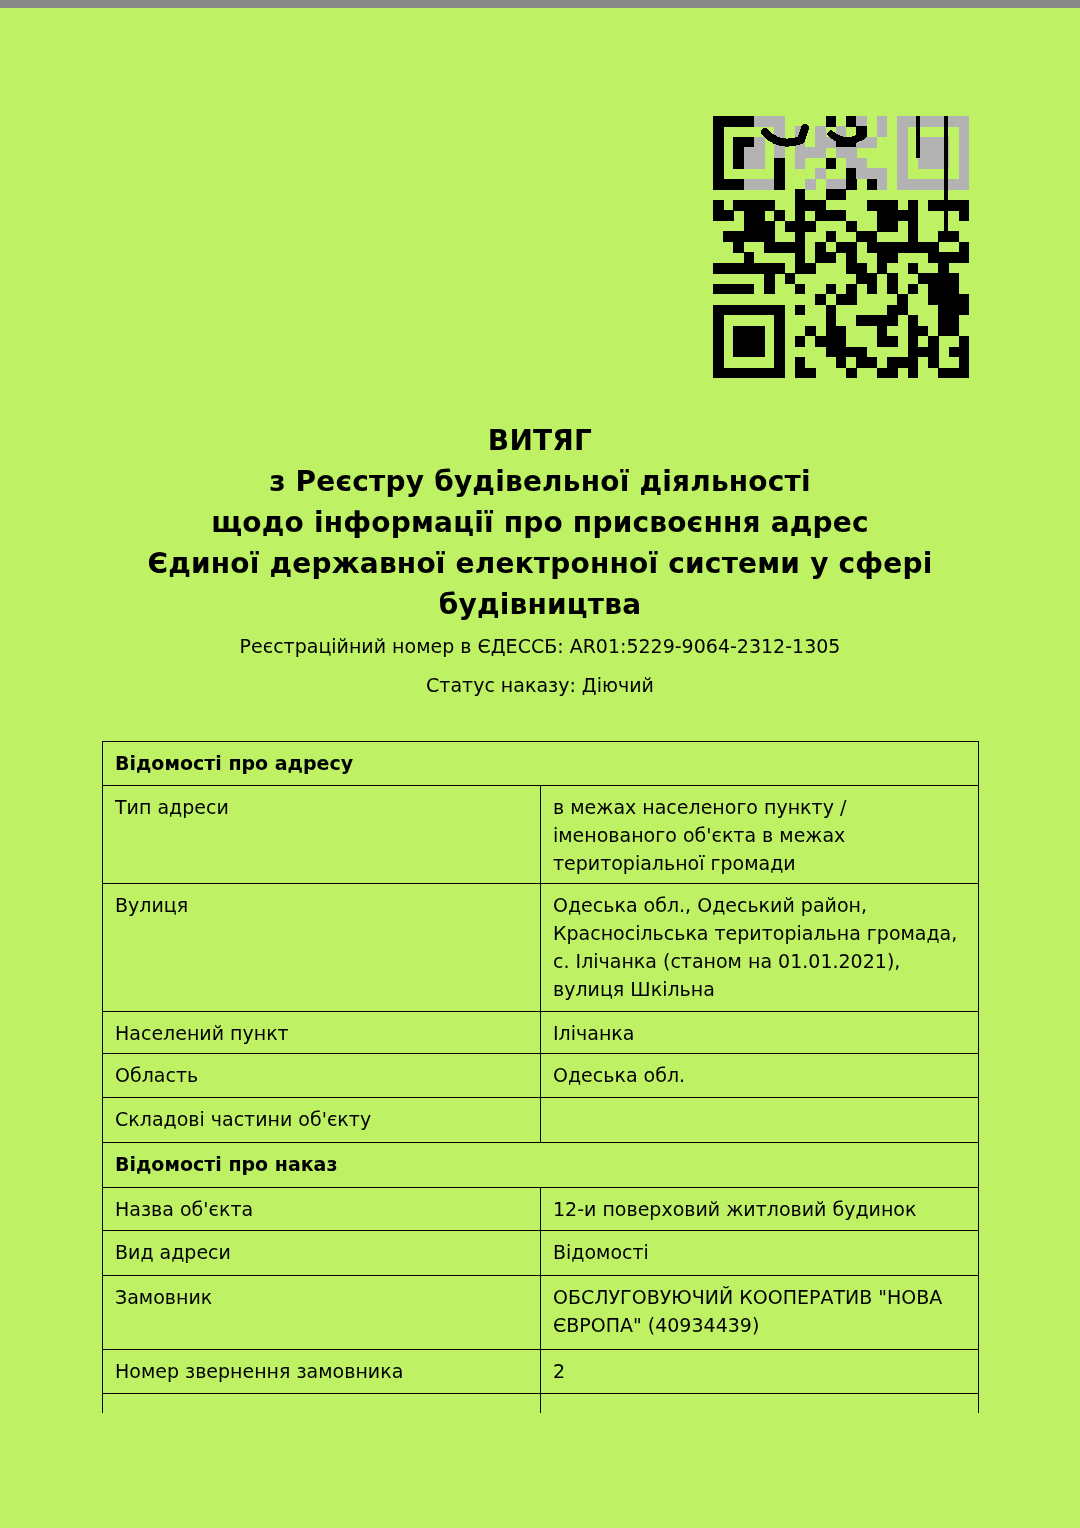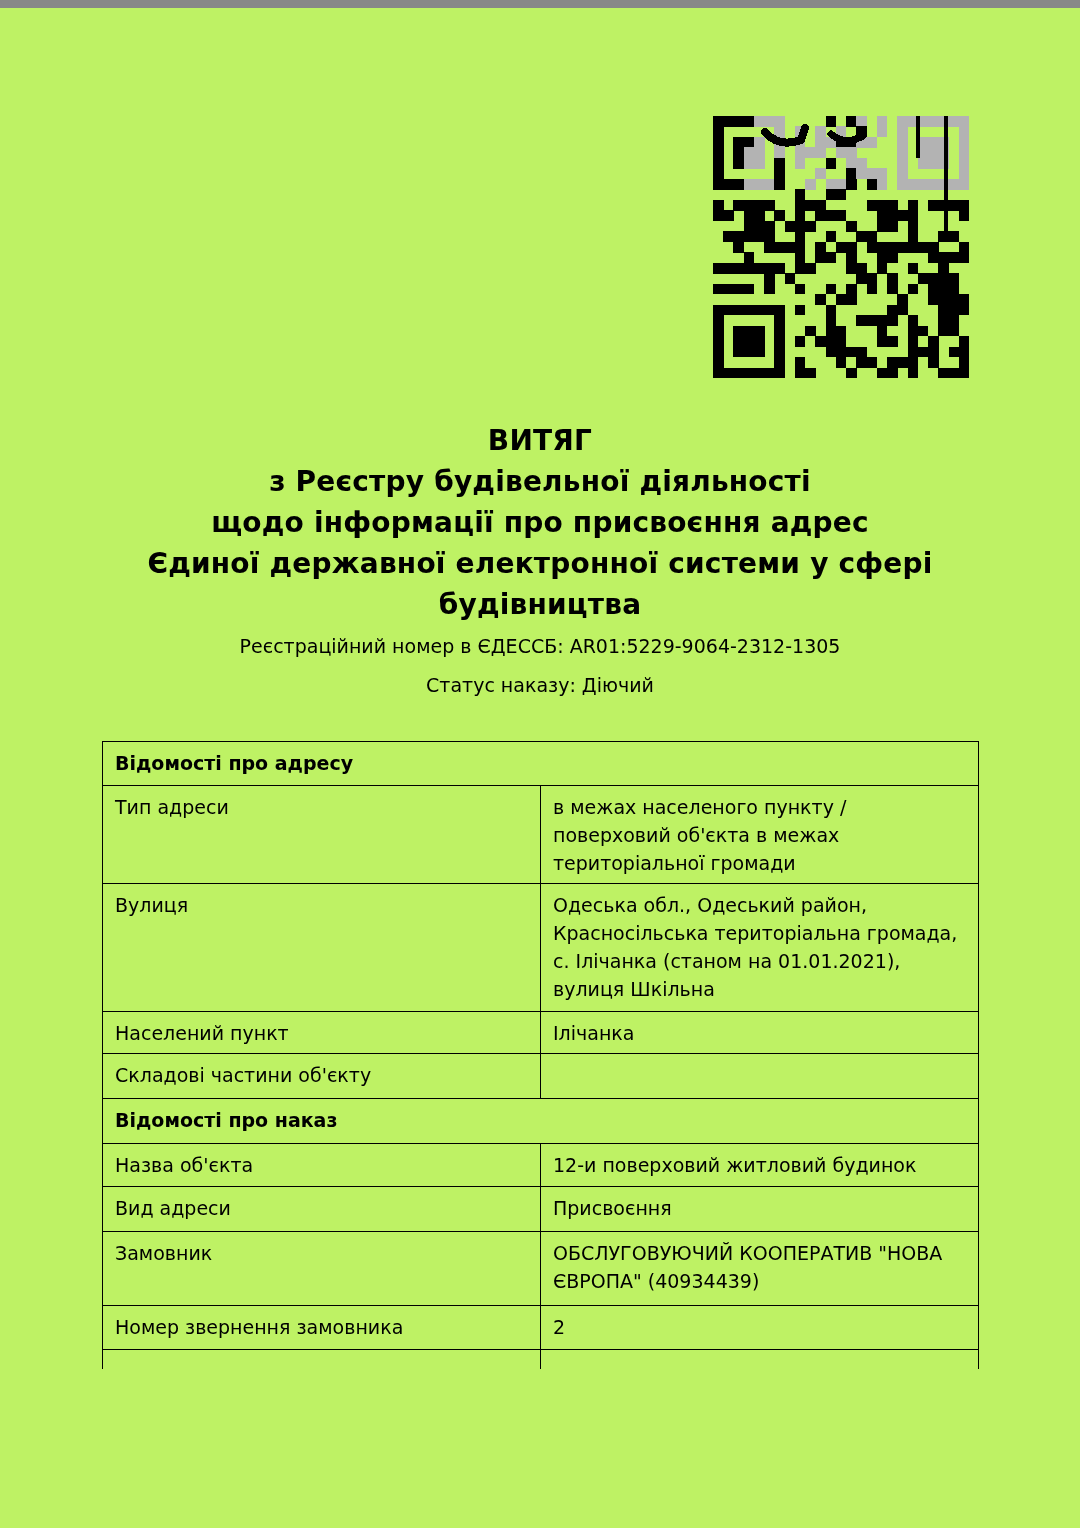--- a/index.html
+++ b/index.html
@@ -420,44 +420,48 @@
     </div>
   </div>
 
   <table class="registry">
     <tbody>
         <tr>
       <td class="section-header" colspan="2" style="height:44px">Відомості про адресу</td>
     </tr>
     <tr>
       <td class="col-label" style="height:75px">Тип адреси</td>
-      <td class="col-value">в межах населеного пункту / поверховий об'єкта в межах територіальної громади</td>
+      <td class="col-value">в межах населеного пункту / іменованого об'єкта в межах територіальної громади</td>
     </tr>
     <tr>
       <td class="col-label" style="height:128px">Вулиця</td>
       <td class="col-value">Одеська обл., Одеський район, Красносільська територіальна громада, с. Ілічанка (станом на 01.01.2021), вулиця Шкільна</td>
     </tr>
     <tr>
       <td class="col-label" style="height:27px">Населений пункт</td>
       <td class="col-value">Ілічанка</td>
     </tr>
     <tr>
+      <td class="col-label" style="height:44px">Область</td>
+      <td class="col-value">Одеська обл.</td>
+    </tr>
+    <tr>
       <td class="col-label" style="height:45px">Складові частини об'єкту</td>
       <td class="col-value"></td>
     </tr>
     <tr>
       <td class="section-header" colspan="2" style="height:45px">Відомості про наказ</td>
     </tr>
     <tr>
       <td class="col-label" style="height:43px">Назва об'єкта</td>
       <td class="col-value">12-и поверховий житловий будинок</td>
     </tr>
     <tr>
       <td class="col-label" style="height:45px">Вид адреси</td>
-      <td class="col-value">Присвоєння</td>
+      <td class="col-value">Відомості</td>
     </tr>
     <tr>
       <td class="col-label" style="height:74px">Замовник</td>
       <td class="col-value">ОБСЛУГОВУЮЧИЙ КООПЕРАТИВ "НОВА ЄВРОПА" (40934439)</td>
     </tr>
     <tr>
       <td class="col-label" style="height:44px">Номер звернення замовника</td>
       <td class="col-value">2</td>
     </tr>
     <tr class="cut-row">

